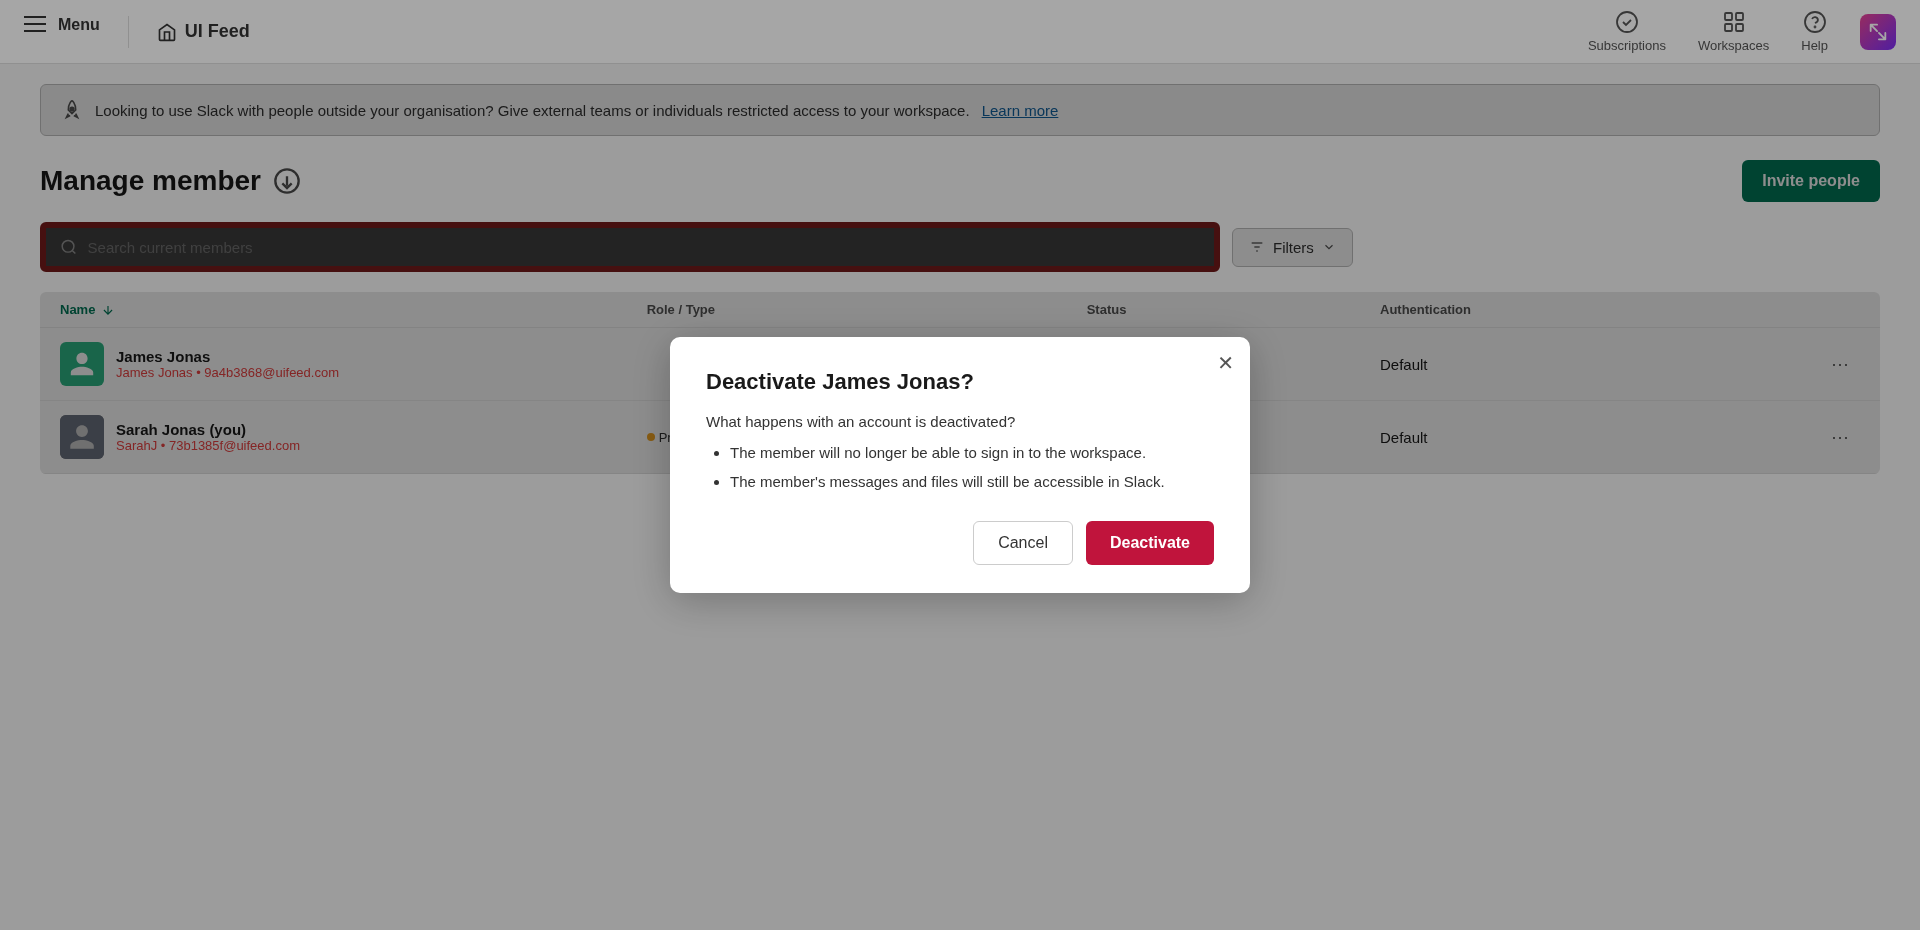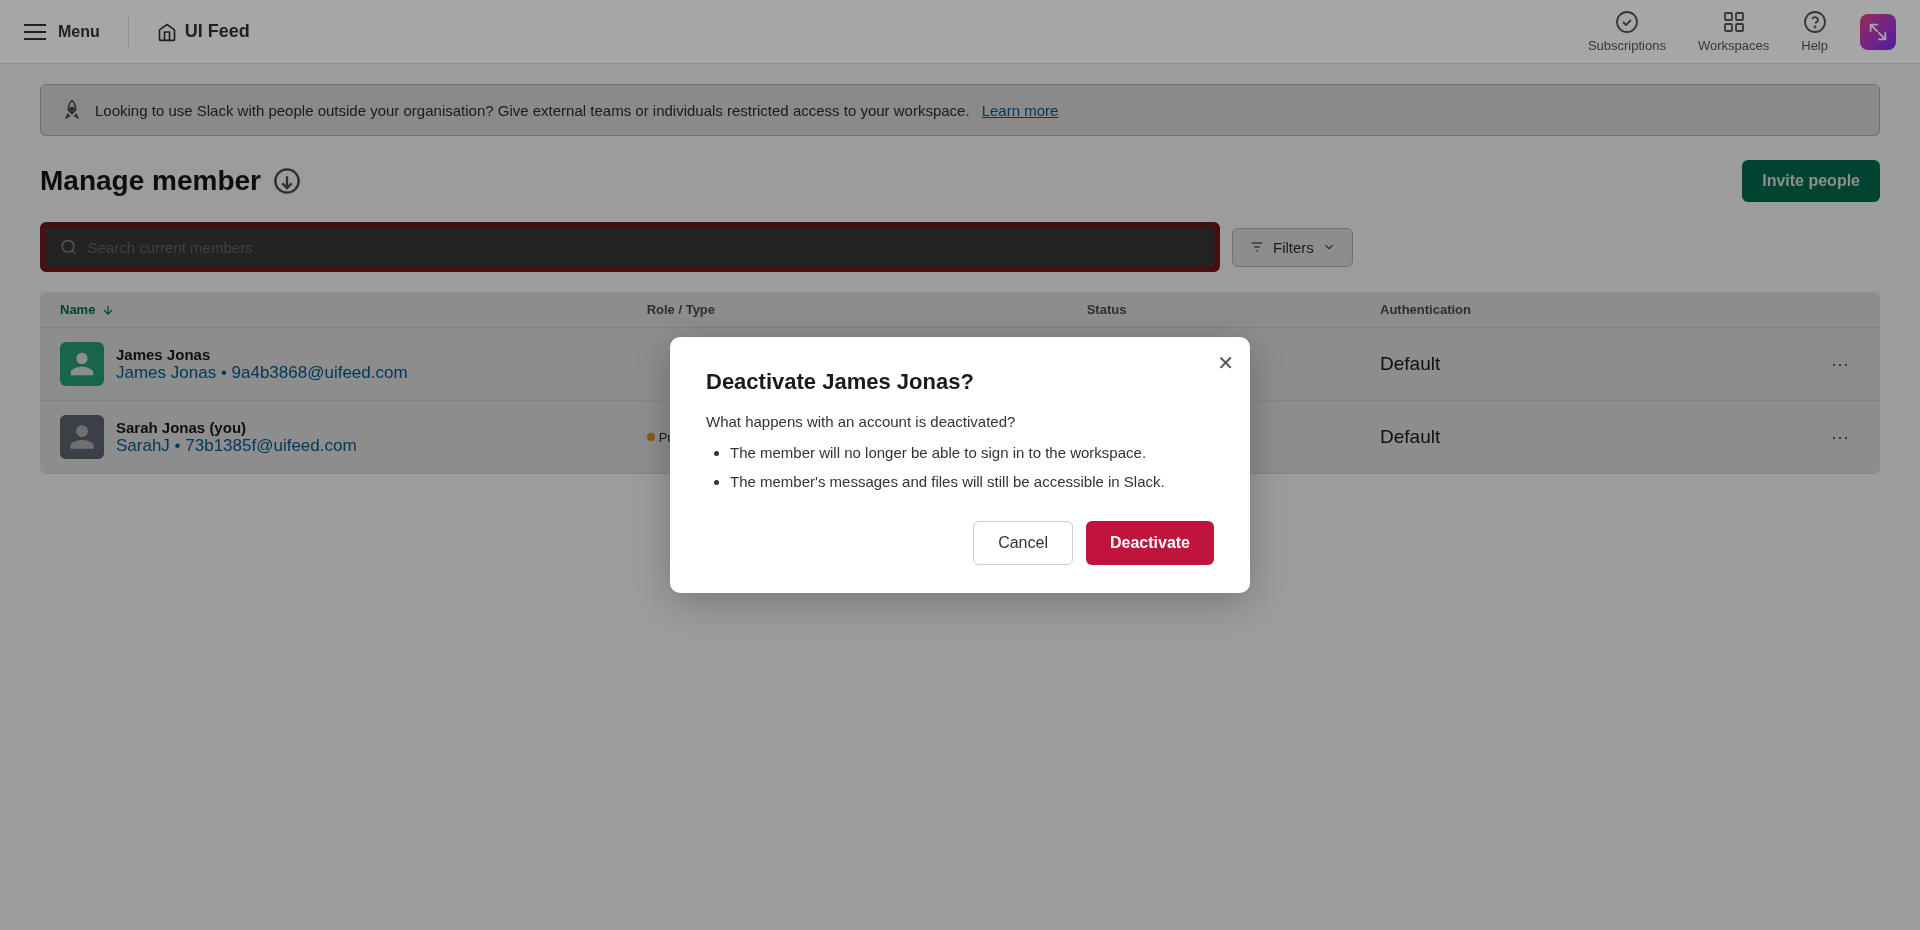--- a/index.html
+++ b/index.html
@@ -18,21 +18,20 @@
       border-bottom: 1px solid #ddd;
       height: 64px;
       display: flex;
       align-items: center;
       padding: 0 24px;
       position: relative;
       z-index: 1;
     }
     .nav-left {
       display: flex;
-      align-items: center;
       gap: 12px;
     }
     .menu-icon {
       display: flex;
       flex-direction: column;
       gap: 5px;
       cursor: pointer;
     }
     .menu-icon span {
       display: block;
@@ -247,43 +246,43 @@
       display: flex;
       align-items: center;
       justify-content: center;
     }
     .member-name {
       font-size: 15px;
       font-weight: 600;
       color: #1a1a1a;
     }
     .member-sub {
-      font-size: 17px;
-      color: #0369a1;
+      font-size: 13px;
+      color: #ef4444;
     }
     .badge-primary {
       display: inline-flex;
       align-items: center;
       gap: 4px;
       font-size: 13px;
       color: #333;
     }
     .badge-dot {
       width: 8px;
       height: 8px;
       border-radius: 50%;
       background: #f5a623;
       display: inline-block;
     }
     .status-active {
       color: #1a1a1a;
       font-size: 15px;
     }
     .auth-text {
-      font-size: 19px;
+      font-size: 15px;
       color: #1a1a1a;
     }
     .more-btn {
       background: none;
       border: none;
       font-size: 18px;
       cursor: pointer;
       color: #555;
       padding: 4px 8px;
     }

